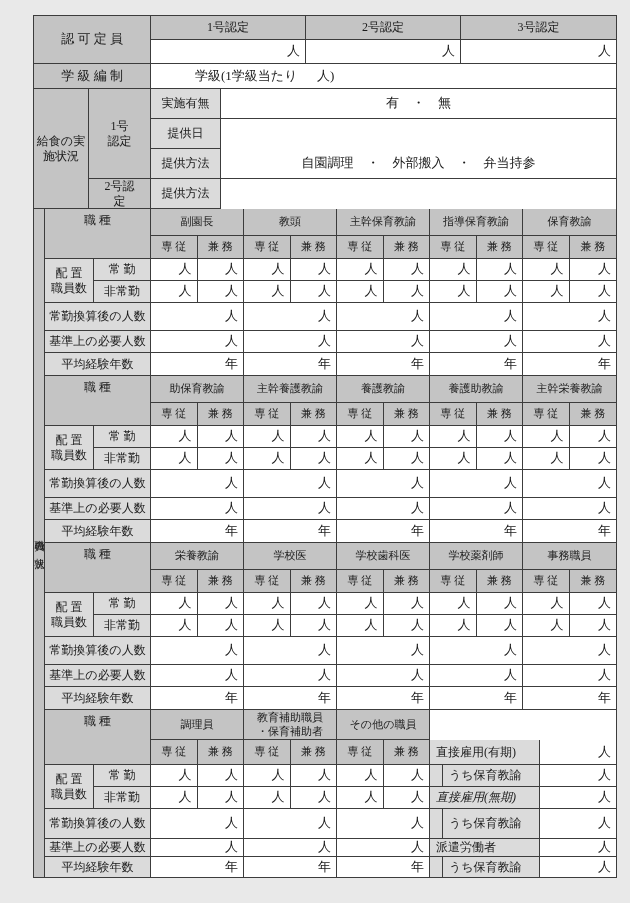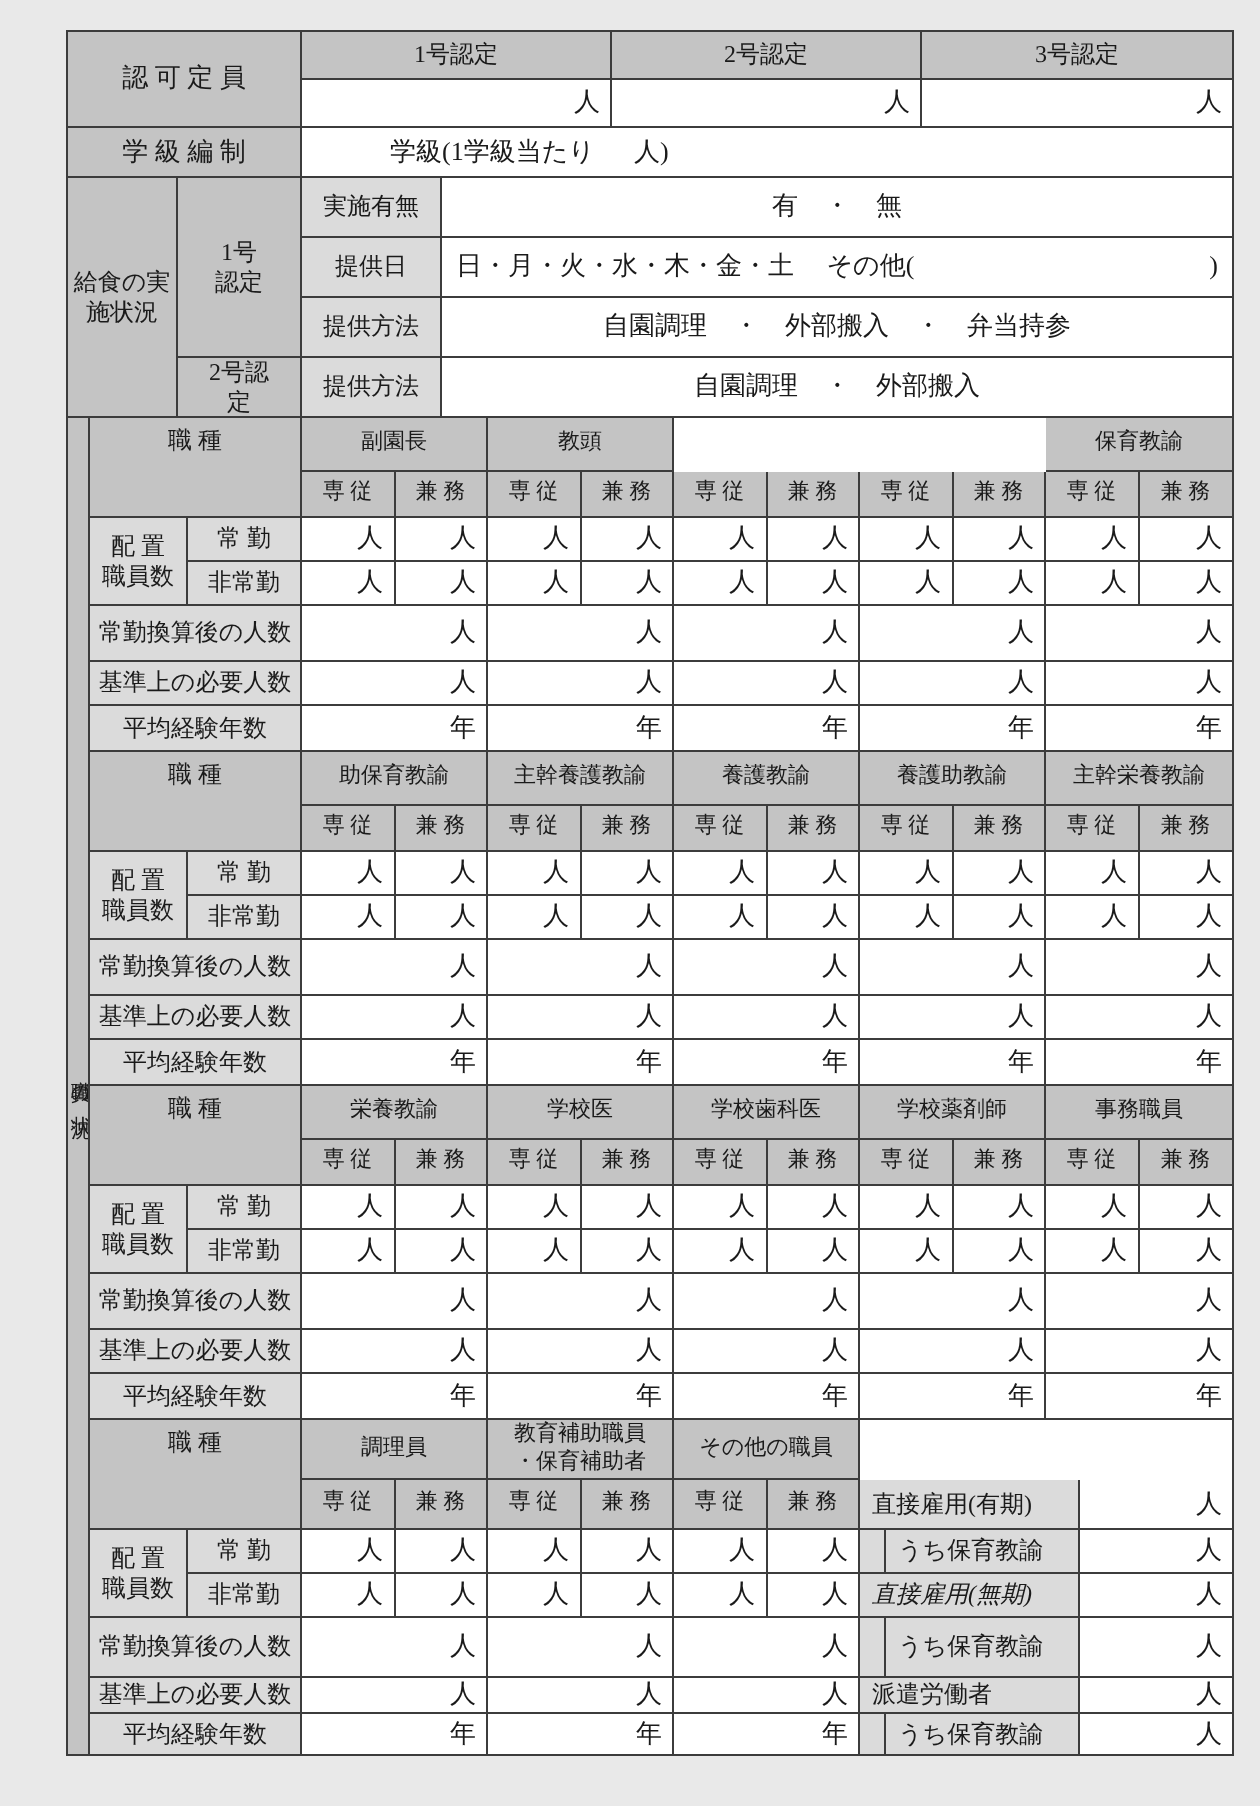--- a/index.html
+++ b/index.html
@@ -84,41 +84,38 @@
     <div class="c hdr sm" style="grid-row:1/5;grid-column:1">給食の実施状況</div>
     <div class="c hdr sm pre" style="grid-row:1/4;grid-column:2">1号
 認定</div>
     <div class="c hdr sm pre" style="grid-row:4;grid-column:2">2号認
 定</div>
 
     <div class="c lbl sm" style="grid-row:1;grid-column:3">実施有無</div>
     <div class="c er" style="grid-row:1;grid-column:4">有　・　無</div>
 
     <div class="c lbl sm" style="grid-row:2;grid-column:3">提供日</div>
-    <div class="c er between" style="grid-row:2;grid-column:4">
-      <span>日・月・火・水・木・金・土　 その他(</span>
-      <span>)</span>
-    </div>
 
     <div class="c lbl sm" style="grid-row:3;grid-column:3">提供方法</div>
     <div class="c er" style="grid-row:3;grid-column:4">自園調理　・　外部搬入　・　弁当持参</div>
 
     <div class="c lbl sm" style="grid-row:4;grid-column:3">提供方法</div>
-    <div class="c er" style="grid-row:4;grid-column:4">自園調理　・　外部搬入</div>
   </div>
 
   <div class="staff">
     <div class="staff-strip">
       <span>職員の状況</span>
     </div>
     <div id="staff-blocks">
         <div class="grid blk">
           <div class="c hdr sm top" style="grid-area: 1 / 1 / span 2 / span 2;">職 種</div>
           <div class="c hdr xs pre" style="grid-area: 1 / 3 / auto / span 2;">副園長</div>
           <div class="c hdr xs pre" style="grid-area: 1 / 5 / auto / span 2;">教頭</div>
+          <div class="c hdr xs pre" style="grid-area: 1 / 7 / auto / span 2;">主幹保育教諭</div>
+          <div class="c hdr xs pre" style="grid-area: 1 / 9 / auto / span 2;">指導保育教諭</div>
           <div class="c hdr xs pre er" style="grid-area: 1 / 11 / auto / span 2;">保育教諭</div>
           <div class="c hdr xs" style="grid-area: 2 / 3;">専 従</div>
           <div class="c hdr xs" style="grid-area: 2 / 4;">兼 務</div>
           <div class="c hdr xs" style="grid-area: 2 / 5;">専 従</div>
           <div class="c hdr xs" style="grid-area: 2 / 6;">兼 務</div>
           <div class="c hdr xs" style="grid-area: 2 / 7;">専 従</div>
           <div class="c hdr xs" style="grid-area: 2 / 8;">兼 務</div>
           <div class="c hdr xs" style="grid-area: 2 / 9;">専 従</div>
           <div class="c hdr xs" style="grid-area: 2 / 10;">兼 務</div>
           <div class="c hdr xs" style="grid-area: 2 / 11;">専 従</div>

